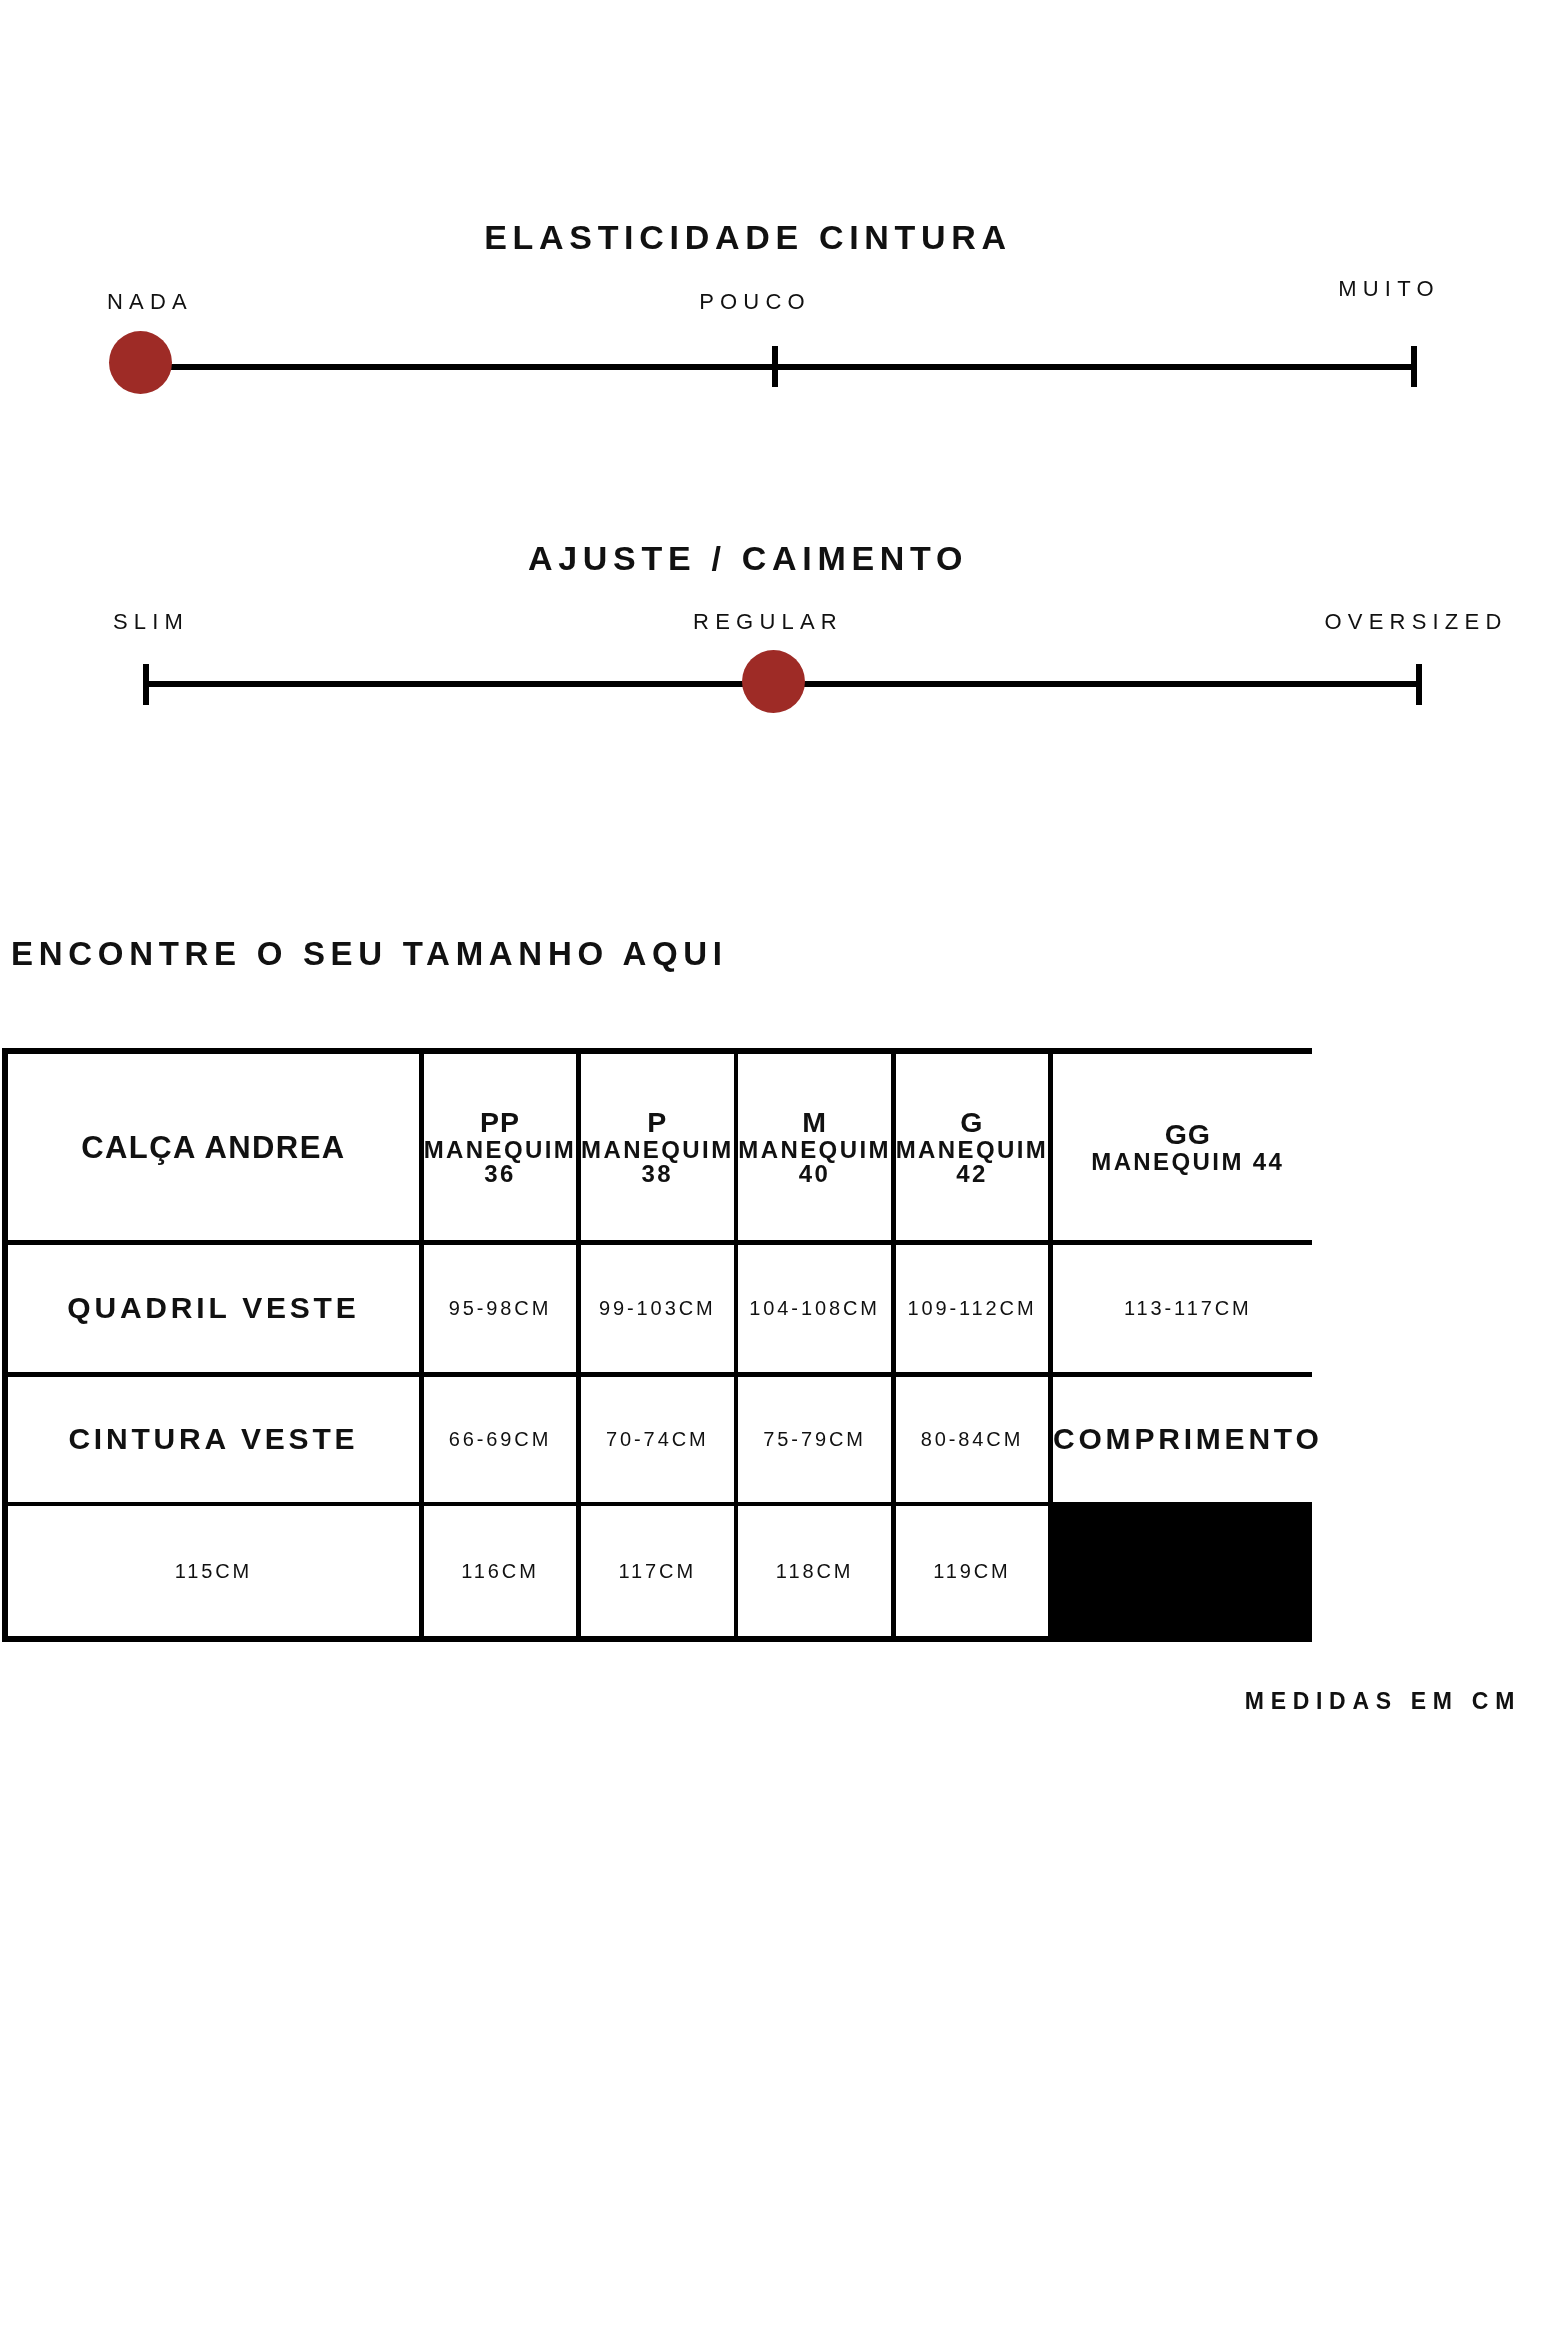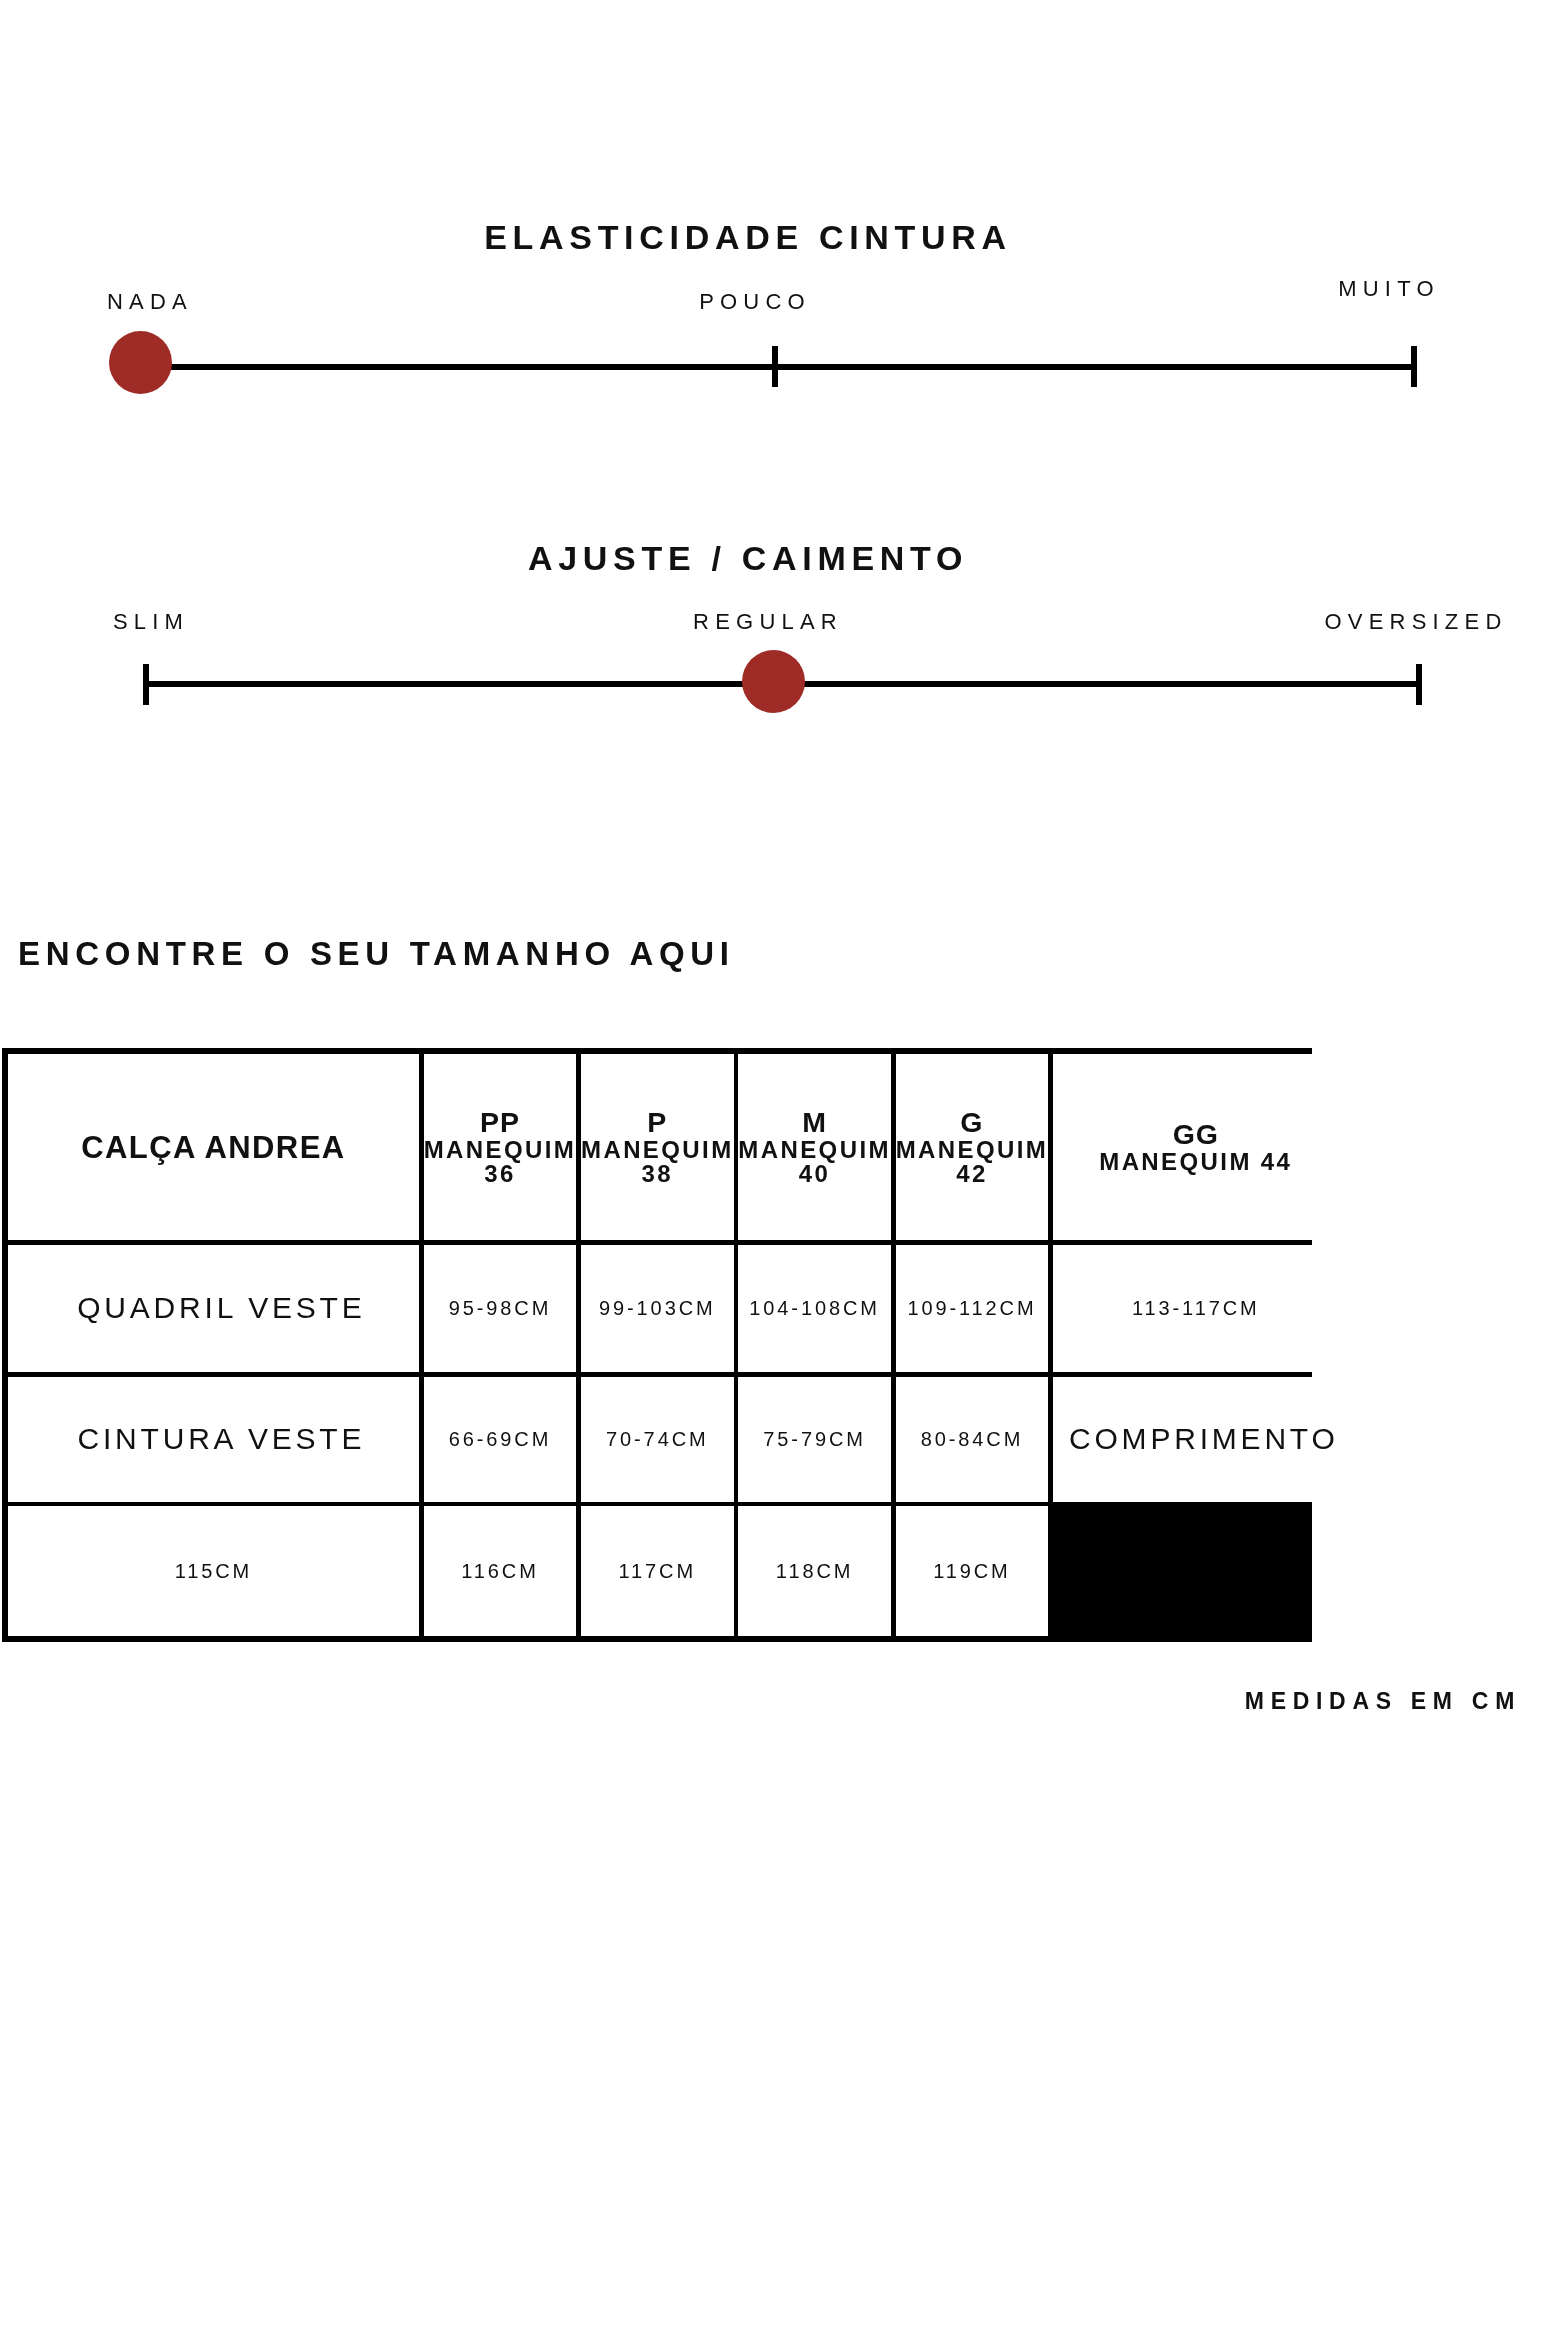--- a/index.html
+++ b/index.html
@@ -40,35 +40,35 @@
   .s2-title{top:541px;}
   .s2-label-0{left:113px;top:611px;}
   .s2-label-1{left:673px;top:611px;}
   .s2-label-2{left:1321px;top:611px;}
   .s2-track{left:145px;top:681px;width:1276px;}
   .s2-tick-left{left:143px;top:664px;}
   .s2-tick-right{left:1416px;top:664px;}
   .s2-dot{left:742px;top:650px;}
   
   .guide-heading{
-    left:18px;top:937px;font-size:33px;font-weight:700;letter-spacing:5.7px;
+    left:11px;top:937px;font-size:33px;font-weight:700;letter-spacing:5.7px;
     line-height:1;white-space:nowrap;color:var(--text);
   }
   .size-table{
     left:1.9px;top:1048px;width:1310px;height:594px;
     background:var(--line-black);border:6.7px solid var(--line-black);
     display:grid;grid-template-columns:411px 1fr 1fr 1fr 1fr 1fr;
     grid-template-rows:186px 127px 125px 1fr;gap:4.8px;
   }
   .cell{background:#ffffff;display:flex;align-items:center;justify-content:center;text-align:center;}
   .cell.col-head{flex-direction:column;gap:1px;}
   .product-name{font-size:31px;font-weight:700;letter-spacing:1.4px;line-height:1;}
   .size-code{font-size:28.5px;font-weight:700;letter-spacing:1px;line-height:1;}
   .mannequin{font-size:24px;font-weight:700;letter-spacing:2.4px;line-height:1;}
-  .row-label{font-size:30px;font-weight:400;letter-spacing:3.8px;line-height:1;margin-left:16px;}
+  .row-label{font-size:30px;font-weight:700;letter-spacing:3.8px;line-height:1;}
   .value{font-size:20px;font-weight:400;letter-spacing:2.9px;line-height:1;}
   .footnote{
     right:40px;top:1690px;font-size:23px;font-weight:700;letter-spacing:6.7px;
     line-height:1;white-space:nowrap;color:var(--text);
   }
 </style>
 </head>
 <body>
 
 <section>

